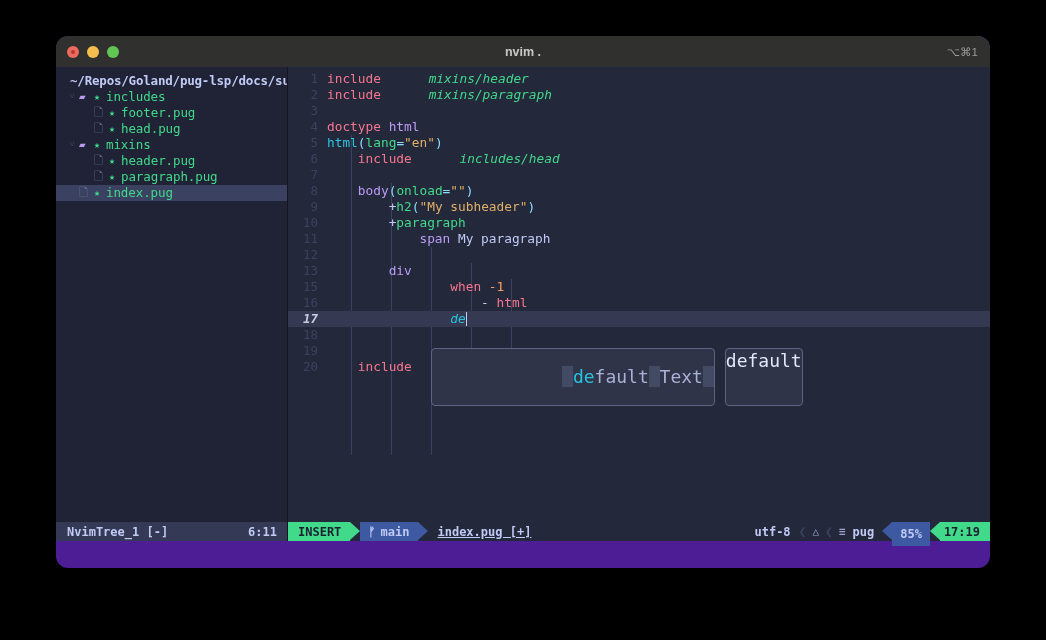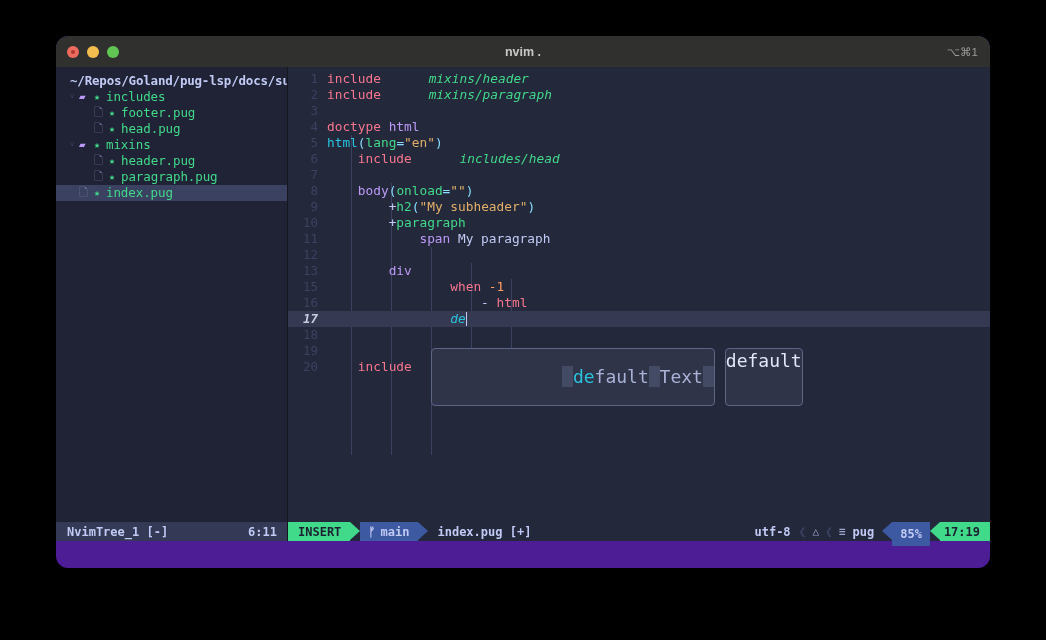--- a/index.html
+++ b/index.html
@@ -293,20 +293,21 @@
     padding: 0 9px 0 8px;
     display: flex;
     align-items: center;
     gap: 5px;
   }
   .sep.branch-to-file { border-left: 10px solid #3d59a1; }
   .filename {
     background: #24283b;
     color: #c0caf5;
     padding: 0 8px 0 9px;
+    text-decoration: underline;
   }
   .sl-spacer { flex: 1; background: #24283b; }
   .enc { background: #24283b; color: #c0caf5; padding: 0 5px 0 8px; }
   .lsep { color: #3b4261; font-size: 13px; padding: 0 3px; display:flex; align-items:center;}
   .lsp-icon { color: #9aa5ce; font-size: 11px; padding: 0 3px; }
   .ftype { background: #24283b; color: #c0caf5; padding: 0 8px 0 4px; }
   .sep.file-to-pct {
     width:0;height:0;
     border-top: 9.5px solid transparent;
     border-bottom: 9.5px solid transparent;

